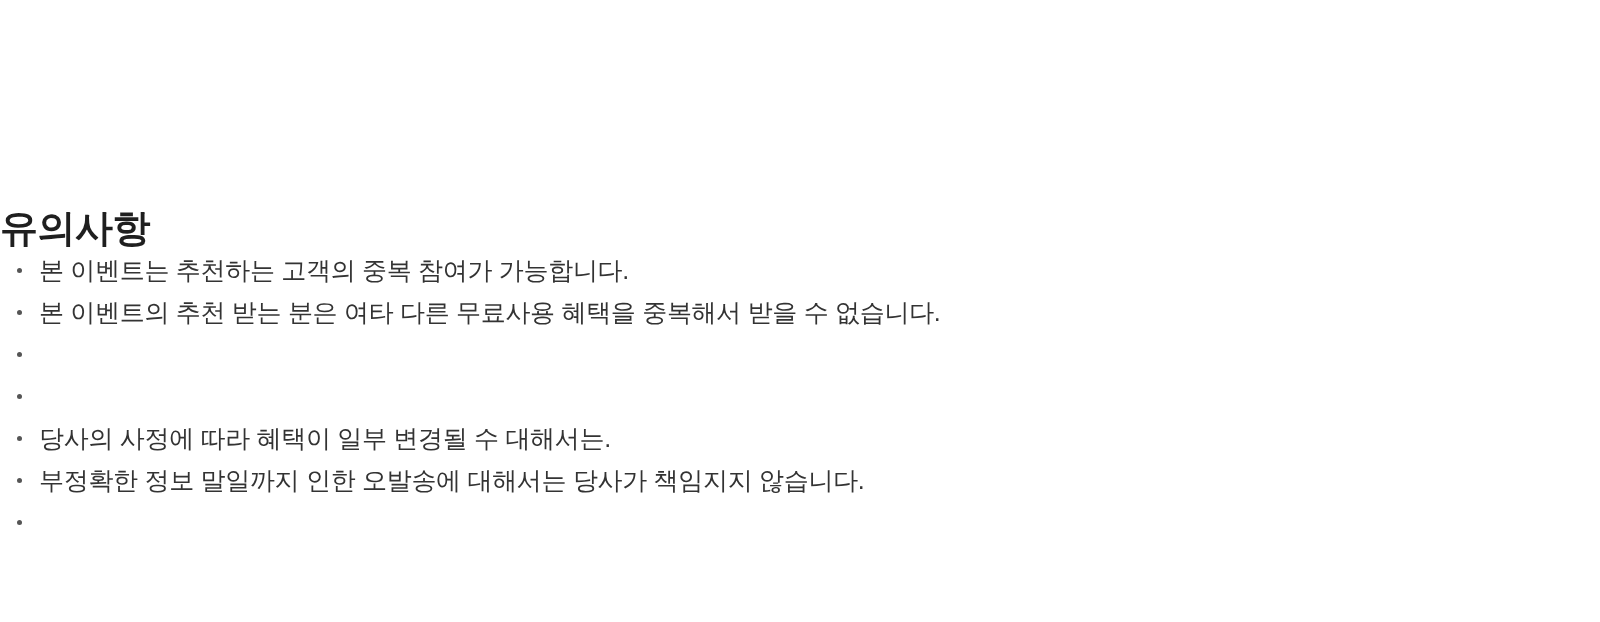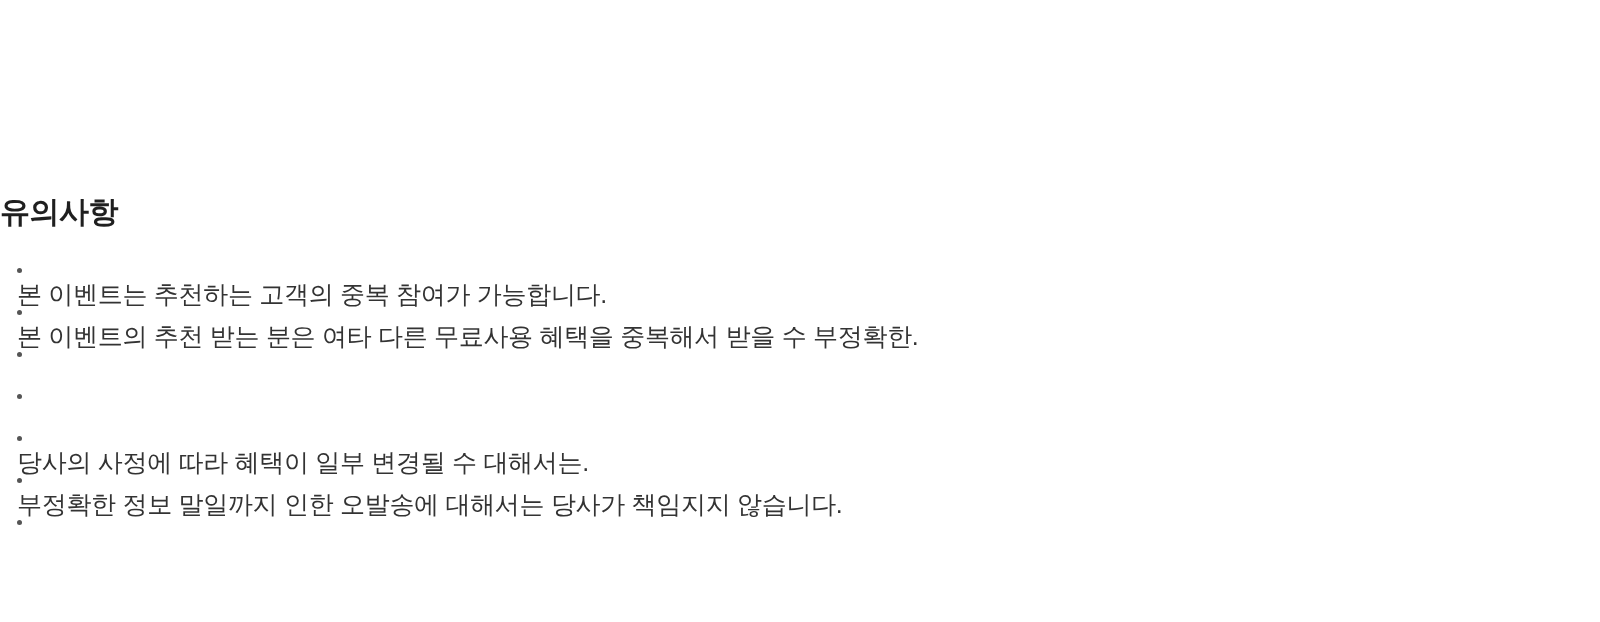--- a/index.html
+++ b/index.html
@@ -16,23 +16,23 @@
   }
   .notice-section {
     position: absolute;
     left: 0;
     top: 0;
     width: 1600px;
   }
   .notice-title {
     position: absolute;
     left: 0;
-    top: 192px;
+    top: 208px;
     margin: 0;
-    font-size: 30px;
+    font-size: 38px;
     line-height: 40px;
     font-weight: 700;
     color: #1f1f1f;
     letter-spacing: -0.5px;
     white-space: nowrap;
   }
   .notice-list {
     position: absolute;
     left: 0;
     top: 249px;
@@ -42,21 +42,20 @@
   }
   .notice-item {
     display: flex;
     align-items: flex-start;
     height: 42px;
     line-height: 42px;
     font-size: 25px;
     color: #333333;
     letter-spacing: -0.3px;
     white-space: nowrap;
-    flex-direction: column;
   }
   .bullet-dot {
     display: inline-block;
     width: 5px;
     height: 5px;
     border-radius: 50%;
     background: #555555;
     margin: 19px 0 0 17px;
     flex: 0 0 auto;
   }
@@ -70,21 +69,21 @@
 <section class="notice-section">
   <h2 class="notice-title">유의사항</h2>
 
   <ul class="notice-list">
     <li class="notice-item">
       <span class="bullet-dot"></span>
       <span class="item-text">본 이벤트는 추천하는 고객의 중복 참여가 가능합니다.</span>
     </li>
     <li class="notice-item">
       <span class="bullet-dot"></span>
-      <span class="item-text">본 이벤트의 추천 받는 분은 여타 다른 무료사용 혜택을 중복해서 받을 수 부정확한.</span>
+      <span class="item-text">본 이벤트의 추천 받는 분은 여타 다른 무료사용 혜택을 중복해서 받을 수 없습니다.</span>
     </li>
     <li class="notice-item">
       <span class="bullet-dot"></span>
     </li>
     <li class="notice-item">
       <span class="bullet-dot"></span>
     </li>
     <li class="notice-item">
       <span class="bullet-dot"></span>
       <span class="item-text">당사의 사정에 따라 혜택이 일부 변경될 수 대해서는.</span>

